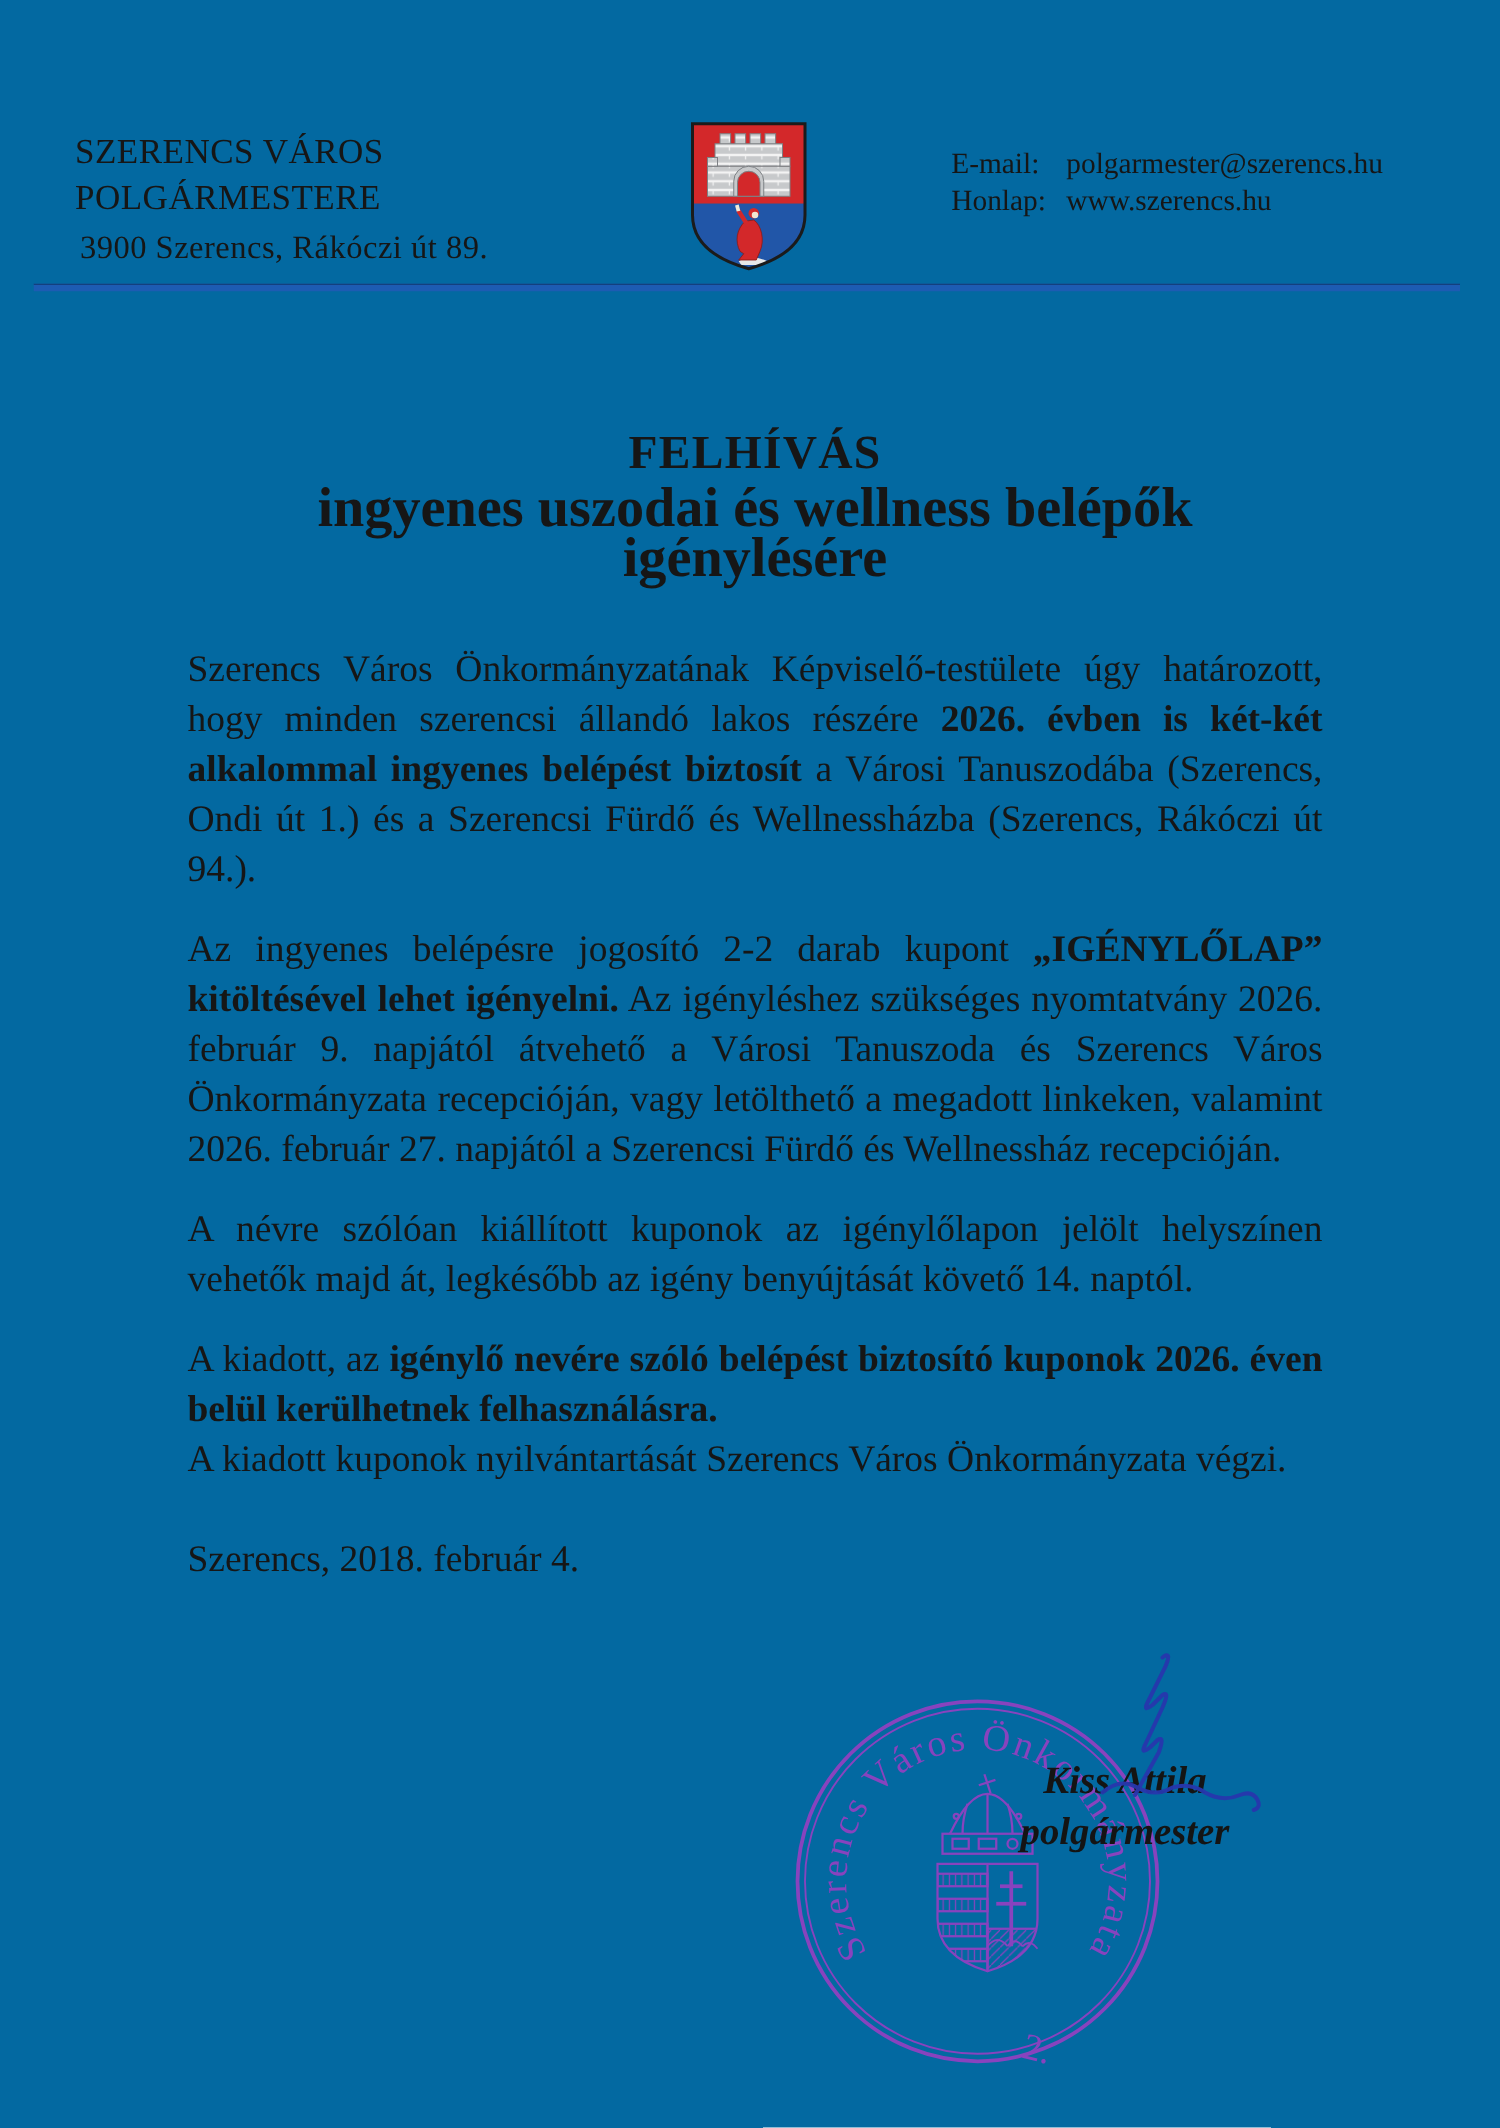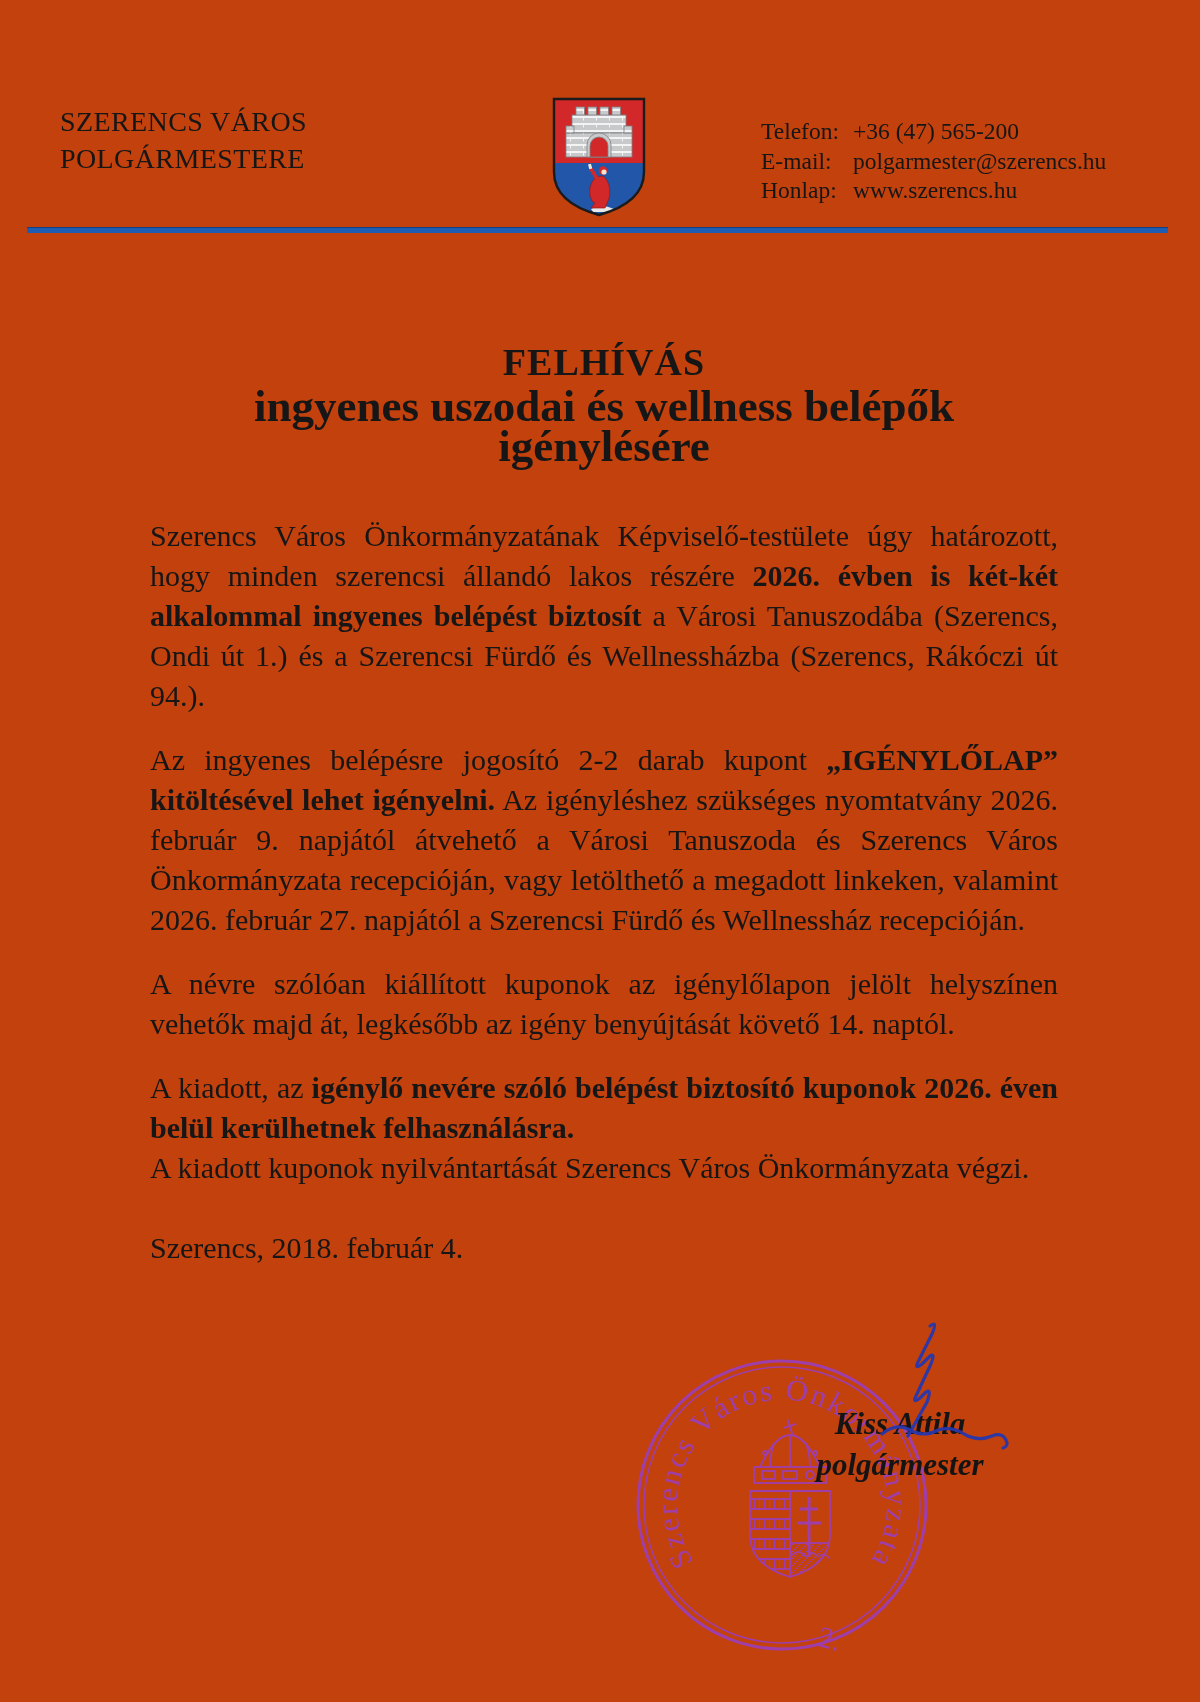--- a/index.html
+++ b/index.html
@@ -1,17 +1,17 @@
 <!DOCTYPE html>
 <html lang="hu"><head>
 <meta charset="utf-8">
 <style>
   html,body { margin:0; padding:0; background:#ffffff; }
   .page {
-    position:relative; width:1200px; height:1702px; background:#c2410c;
+    position:relative; width:1200px; height:1702px; background:#0369a1;
     font-family:"Liberation Serif","DejaVu Serif",serif; color:#161616;
     overflow:hidden;
   }
   
   .org { position:absolute; left:60px; top:103px; font-size:28px; line-height:37px; letter-spacing:0.4px; }
   .org .addr { font-size:26px; margin-top:2px; padding-left:4px; }
   .coa { position:absolute; left:551px; top:96px; }
   .contact { position:absolute; left:761px; top:117px; font-size:23.5px; line-height:29.5px; }
   .crow { display:flex; }
   .clabel { width:92px; flex:0 0 92px; }
@@ -35,20 +35,21 @@
   .ink { position:absolute; left:860px; top:1318px; }
 </style>
 </head>
 <body>
 
 <div class="page">
 
   <div class="org">
     <div>SZERENCS VÁROS</div>
     <div>POLGÁRMESTERE</div>
+    <div class="addr">3900 Szerencs, Rákóczi út 89.</div>
   </div>
 
   <svg class="coa" width="96" height="124" viewBox="0 0 96 124">
     <defs>
       <clipPath id="hs">
           <path d="M3,3 H93 V76 C93,99 73,112 48,119 C23,112 3,99 3,76 Z"></path>
         </clipPath>
       <pattern id="bk" width="13" height="7" patternUnits="userSpaceOnUse">
         <rect width="13" height="7" fill="#c7c9cb"></rect>
         <path d="M0,0.5 H13 M0,6.5 H13 M6.5,0.5 V3.5" stroke="#f3f3f3" stroke-width="1" fill="none"></path>
@@ -75,24 +76,20 @@
         <path d="M47,84 L40,73" stroke="#d3282a" stroke-width="3.5" stroke-linecap="round" fill="none"></path>
         <rect x="37.5" y="68" width="3" height="5" fill="#f0ead8" transform="rotate(-15 39 70)"></rect>
         <circle cx="52" cy="74.5" r="4.2" fill="#d3282a"></circle>
         <circle cx="53" cy="76" r="2.6" fill="#f0e6d2"></circle>
       </g>
     </g>
     <path d="M3,3 H93 V76 C93,99 73,112 48,119 C23,112 3,99 3,76 Z" fill="none" stroke="#1b1b1b" stroke-width="2.4"></path>
   </svg>
 
   <div class="contact">
-    <div class="crow">
-      <span class="clabel">Telefon:</span>
-      <span>+36 (47) 565-200</span>
-    </div>
     <div class="crow">
       <span class="clabel">E-mail:</span>
       <span>polgarmester@szerencs.hu</span>
     </div>
     <div class="crow">
       <span class="clabel">Honlap:</span>
       <span>www.szerencs.hu</span>
     </div>
   </div>
 

